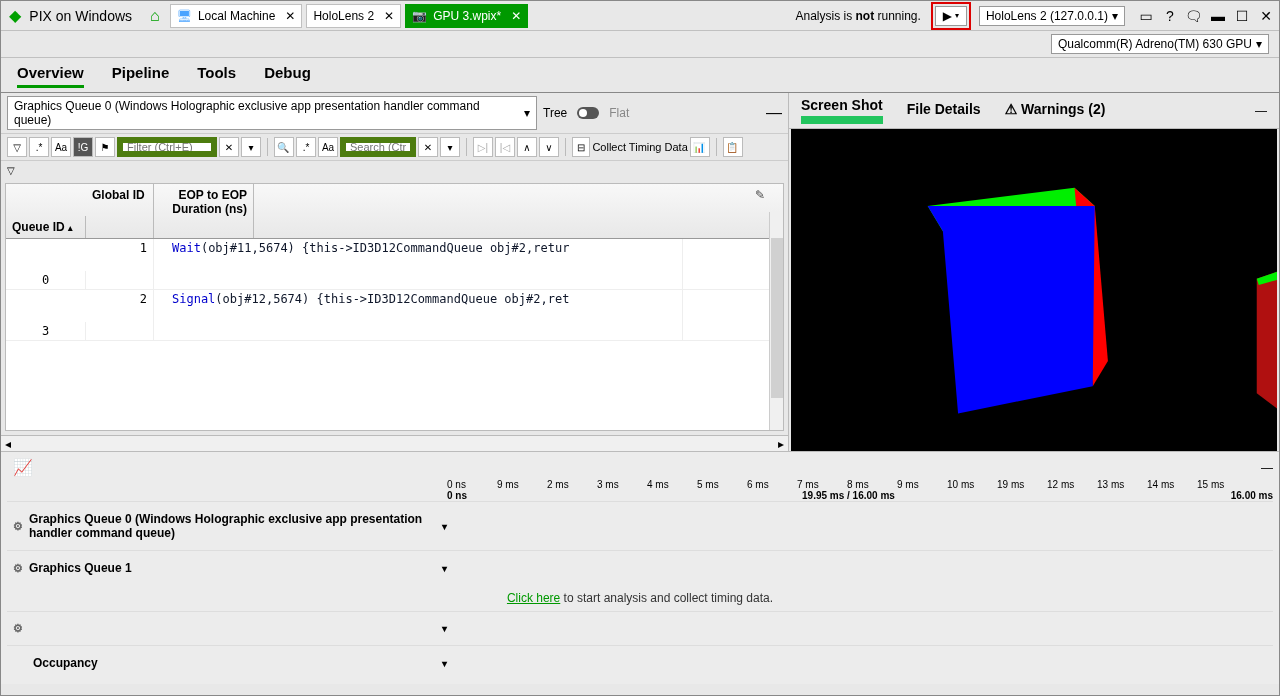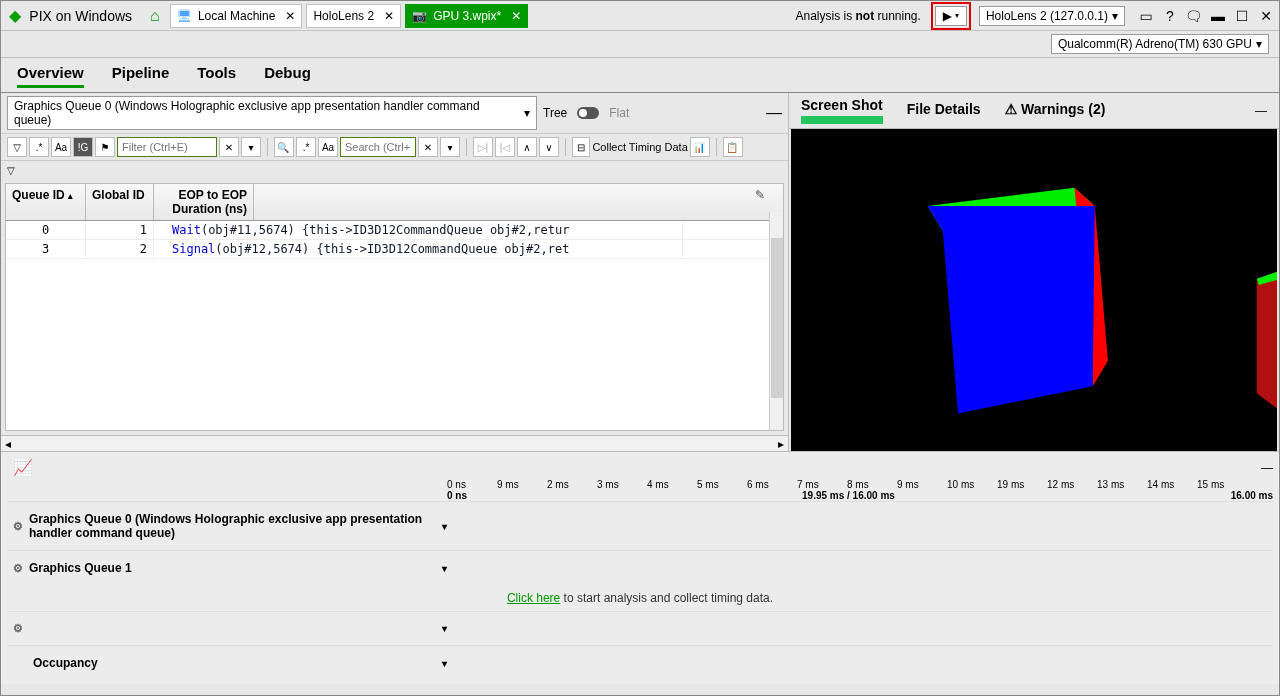--- a/index.html
+++ b/index.html
@@ -29,26 +29,26 @@
 .left-pane { width: 788px; border-right: 1px solid #bbb; background: #e8e8e8; display: flex; flex-direction: column; }
 .queue-row { display: flex; align-items: center; padding: 3px 6px; gap: 6px; border-bottom: 1px solid #ccc; }
 .queue-dd { border: 1px solid #999; background: #fff; padding: 2px 6px; font-size: 12px; display: inline-flex; align-items: center; gap: 4px; width: 530px; justify-content: space-between; }
 .tree-lbl { font-size: 12px; }
 .toggle { display: inline-block; width: 22px; height: 12px; background: #555; border-radius: 6px; position: relative; vertical-align: middle; margin: 0 4px; }
 .toggle::after { content: ""; position: absolute; width: 8px; height: 8px; background: #fff; border-radius: 50%; top: 2px; left: 2px; }
 .right-min { margin-left: auto; font-size: 16px; }
 .filter-row { display: flex; align-items: center; padding: 3px 6px; gap: 2px; border-bottom: 1px solid #ccc; }
 .filter-row .mini-btn { border: 1px solid #bbb; background: #fff; width: 20px; height: 20px; display: inline-flex; align-items: center; justify-content: center; font-size: 10px; }
 .filter-row .mini-btn.dark { background: #555; color: #fff; }
-.filter-row input { border: 1px solid #4d7c0f; height: 20px; padding: 0 4px; font-size: 11px; }
+.filter-row input { border: 6px solid #4d7c0f; height: 20px; padding: 0 4px; font-size: 11px; }
 .filter-row .sep { width: 1px; height: 18px; background: #bbb; margin: 0 4px; }
 .table-container { background: #fff; flex: 1; position: relative; border: 1px solid #bbb; margin: 4px; }
 .table-header { display: flex; background: linear-gradient(#f8f8f8,#e8e8e8); border-bottom: 1px solid #999; font-weight: bold; font-size: 12px; }
 .table-header > div { border-right: 1px solid #bbb; padding: 4px 6px; }
-.col-q { width: 80px; } .col-g { width: 68px; } .col-n { flex: 1; } .col-e { width: 100px; text-align: right; }
+.col-q { width: 80px; margin-top: 32px; } .col-g { width: 68px; } .col-n { flex: 1; } .col-e { width: 100px; text-align: right; }
 .table-body { font-family: Consolas, monospace; font-size: 12px; }
 .table-row { display: flex; border-bottom: 1px solid #eee; }
 .table-row > div { padding: 2px 6px; border-right: 1px solid #eee; white-space: nowrap; overflow: hidden; }
 .fn-name { color: #0000cc; }
 .fn-args { color: #0f172a; }
 .h-scroll { height: 16px; display: flex; align-items: center; border-top: 1px solid #bbb; background: #f0f0f0; }
 .h-scroll .arrow { padding: 0 4px; }
 .right-pane { flex: 1; background: #e8e8e8; display: flex; flex-direction: column; }
 .right-tabs { display: flex; gap: 24px; padding: 4px 12px; border-bottom: 1px solid #bbb; align-items: center; }
 .right-tab { font-weight: bold; font-size: 14px; padding-bottom: 3px; }

